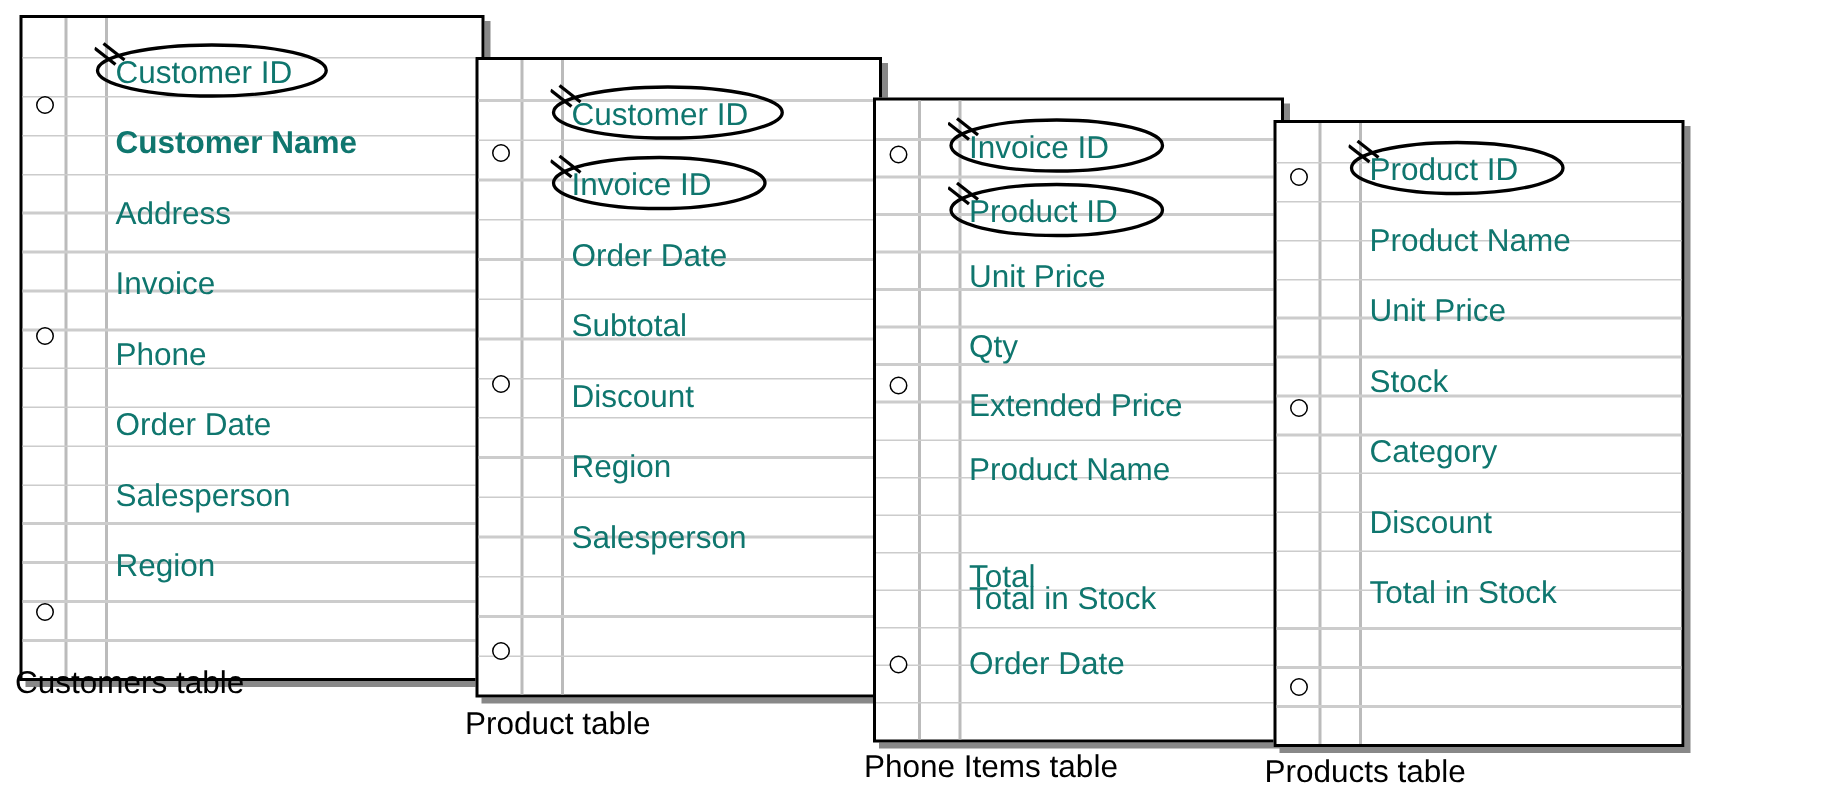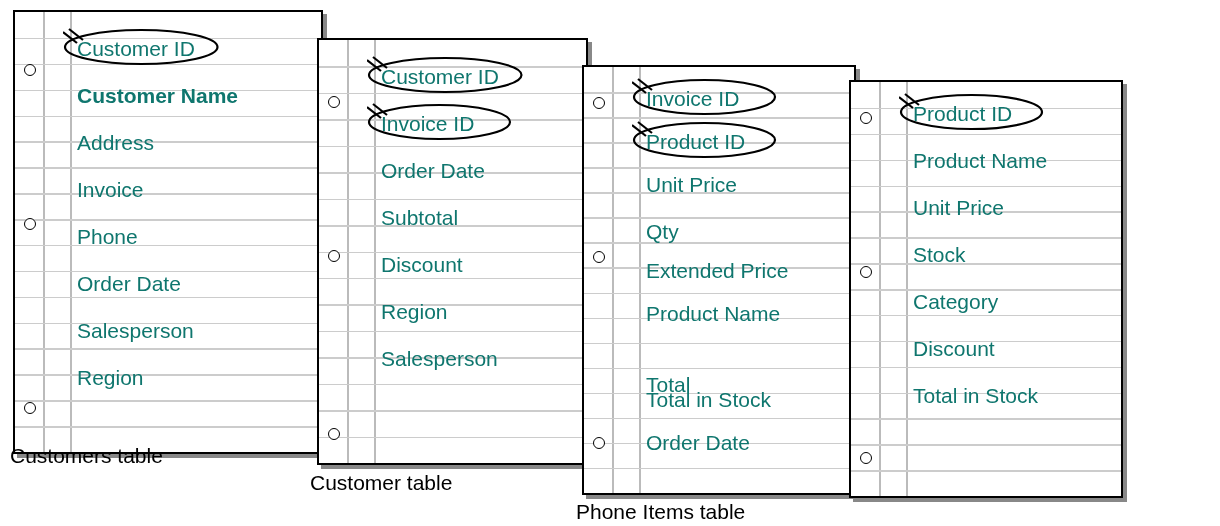--- a/index.html
+++ b/index.html
@@ -137,21 +137,21 @@
           <line x1="6" y1="1" x2="20" y2="12" stroke="#000" stroke-width="2.2"></line>
           <line x1="0" y1="4" x2="14" y2="15" stroke="#000" stroke-width="2.2"></line>
         </svg>
       </div>
       <div class="field" style="top: 119px;">Order Date</div>
       <div class="field" style="top: 166px;">Subtotal</div>
       <div class="field" style="top: 213px;">Discount</div>
       <div class="field" style="top: 260px;">Region</div>
       <div class="field" style="top: 307px;">Salesperson</div>
     </div>
-    <div class="caption" style="left: 300px; top: 461px;">Customer table</div>
+    <div class="caption" style="left: 300px; top: 461px;">Product table</div>
     <div class="card" style="left: 572px; top: 55px; width: 270px; height: 426px;">
       <div class="vline1"></div>
       <div class="vline2"></div>
       <div class="rows">
         <div class="hr" style="top: 25.0588px;"></div>
         <div class="hr" style="top: 50.1176px;"></div>
         <div class="hr" style="top: 75.1765px;"></div>
         <div class="hr" style="top: 100.235px;"></div>
         <div class="hr" style="top: 125.294px;"></div>
         <div class="hr" style="top: 150.353px;"></div>
@@ -225,13 +225,14 @@
           <line x1="0" y1="4" x2="14" y2="15" stroke="#000" stroke-width="2.2"></line>
         </svg>
       </div>
       <div class="field" style="top: 67px;">Product Name</div>
       <div class="field" style="top: 114px;">Unit Price</div>
       <div class="field" style="top: 161px;">Stock</div>
       <div class="field" style="top: 208px;">Category</div>
       <div class="field" style="top: 255px;">Discount</div>
       <div class="field" style="top: 302px;">Total in Stock</div>
     </div>
+    <div class="caption" style="left: 833px; top: 493px;">Products table</div>
   </div>
 
 </body></html>

